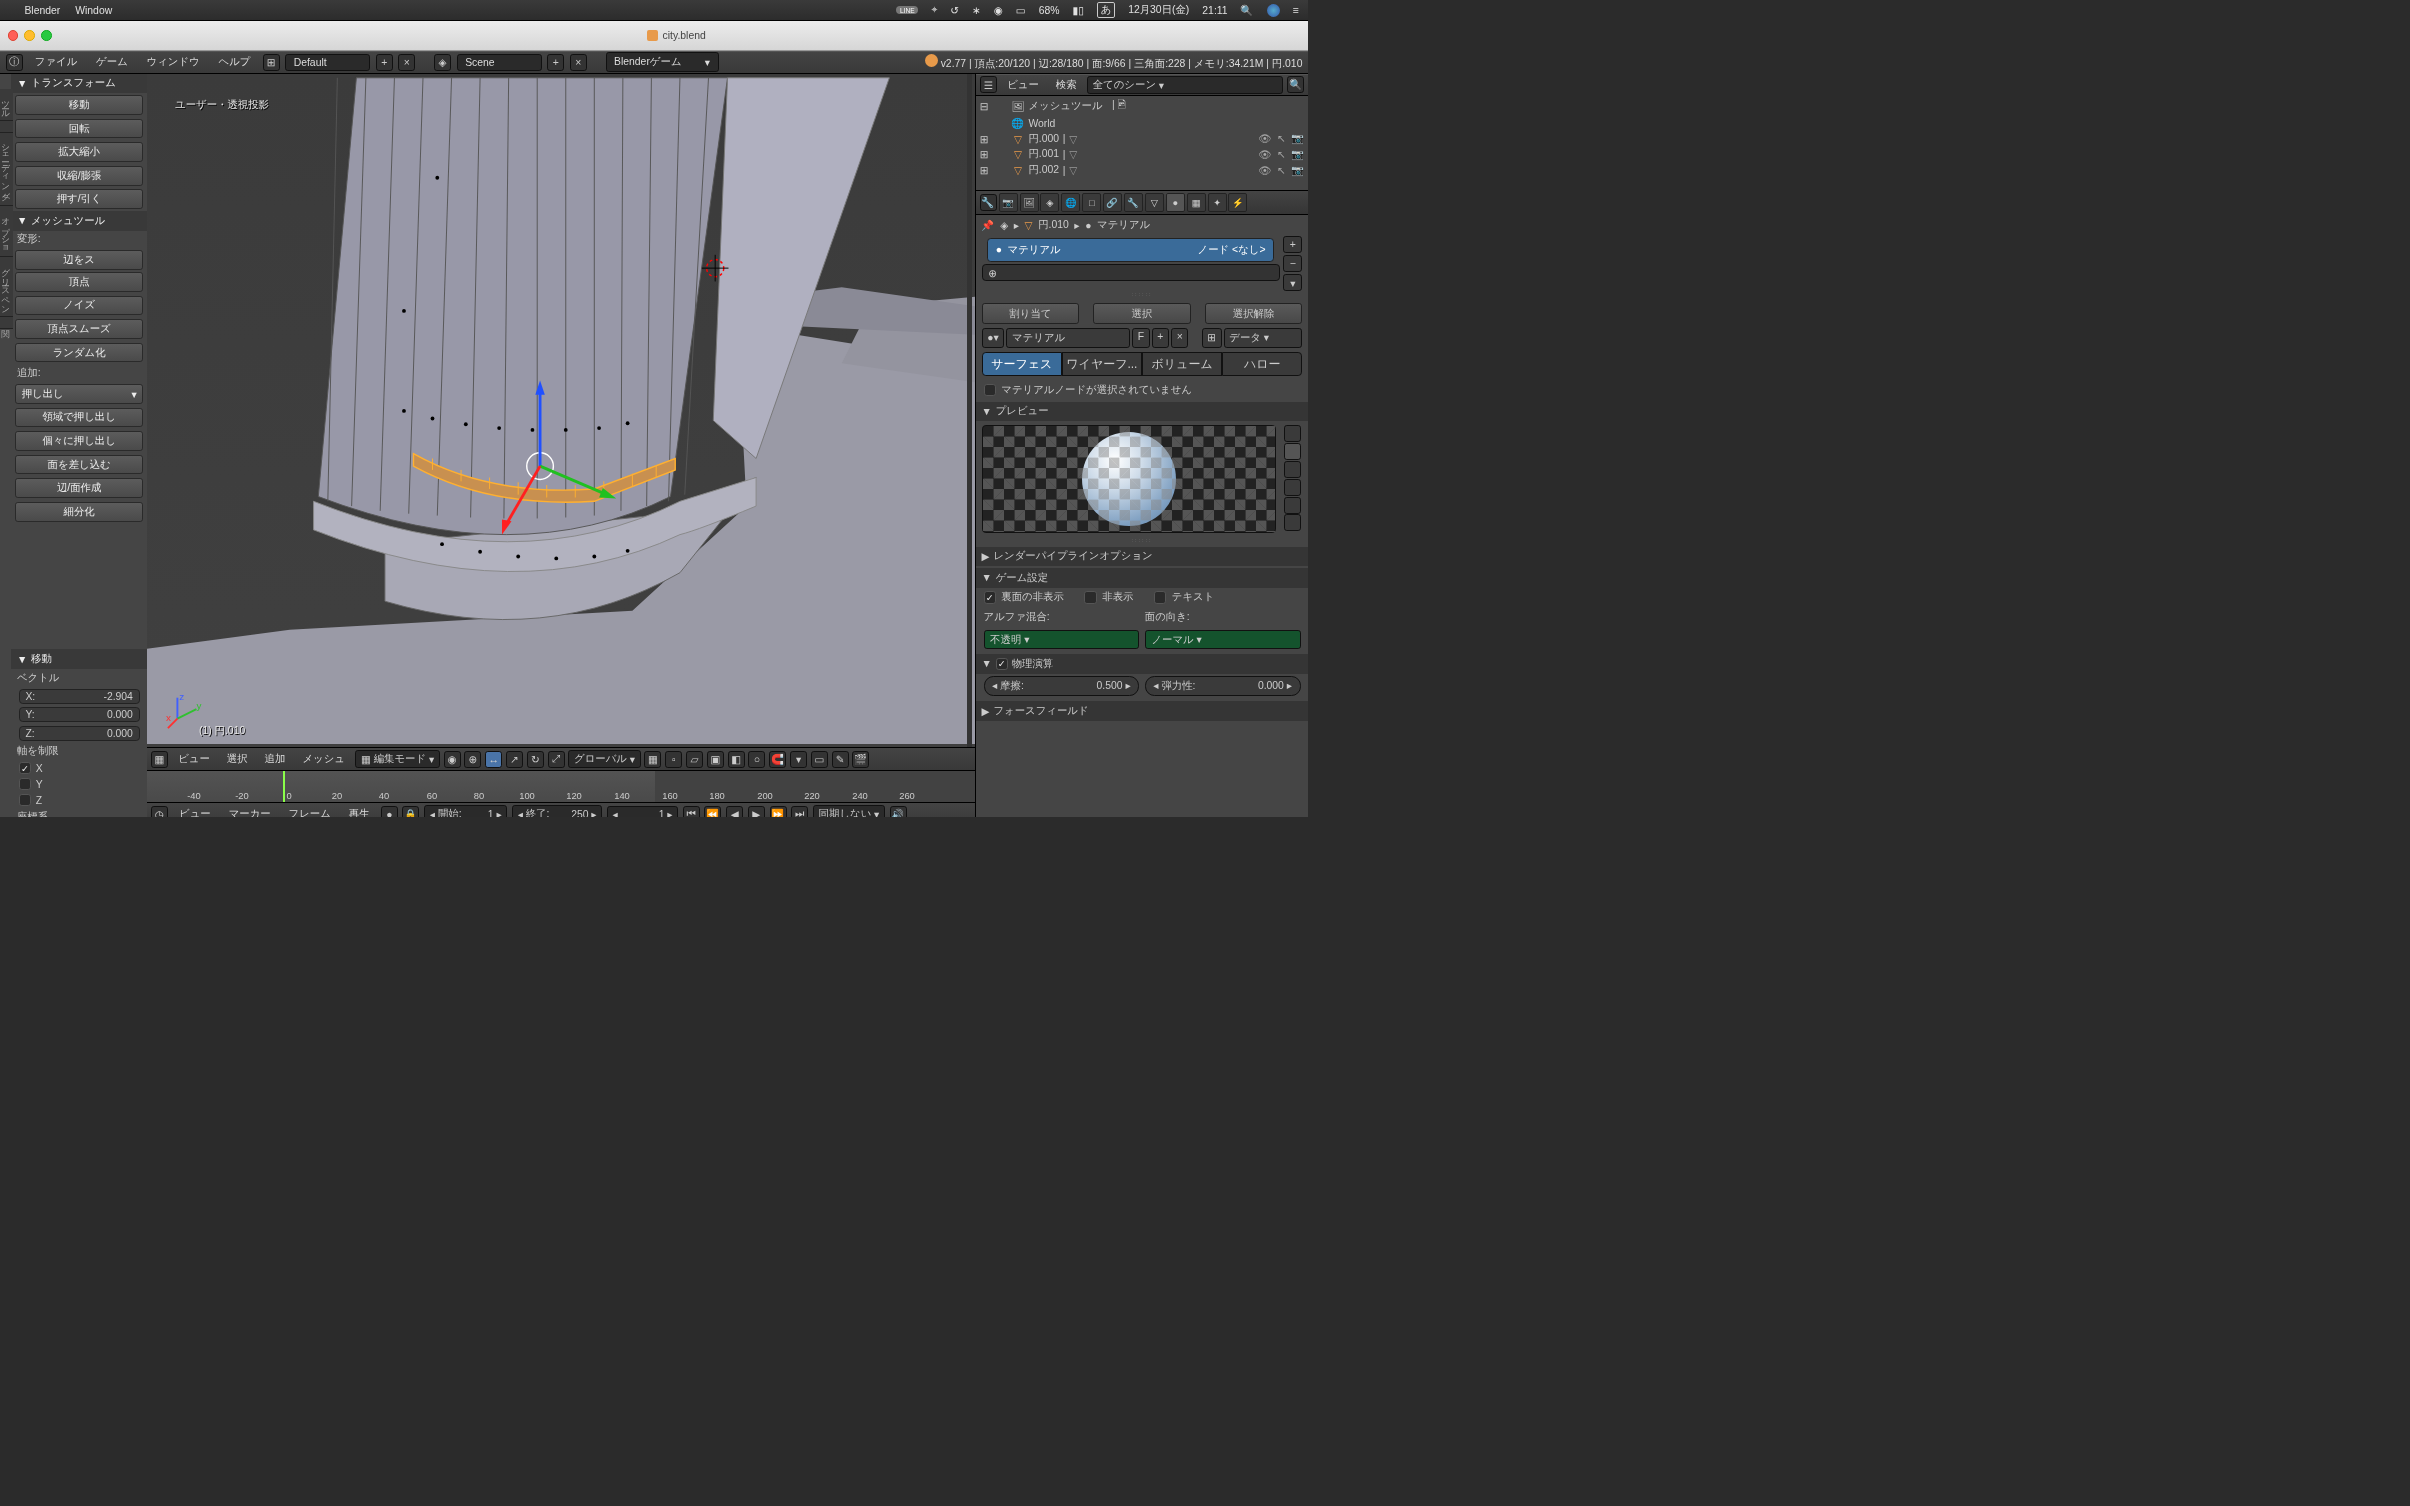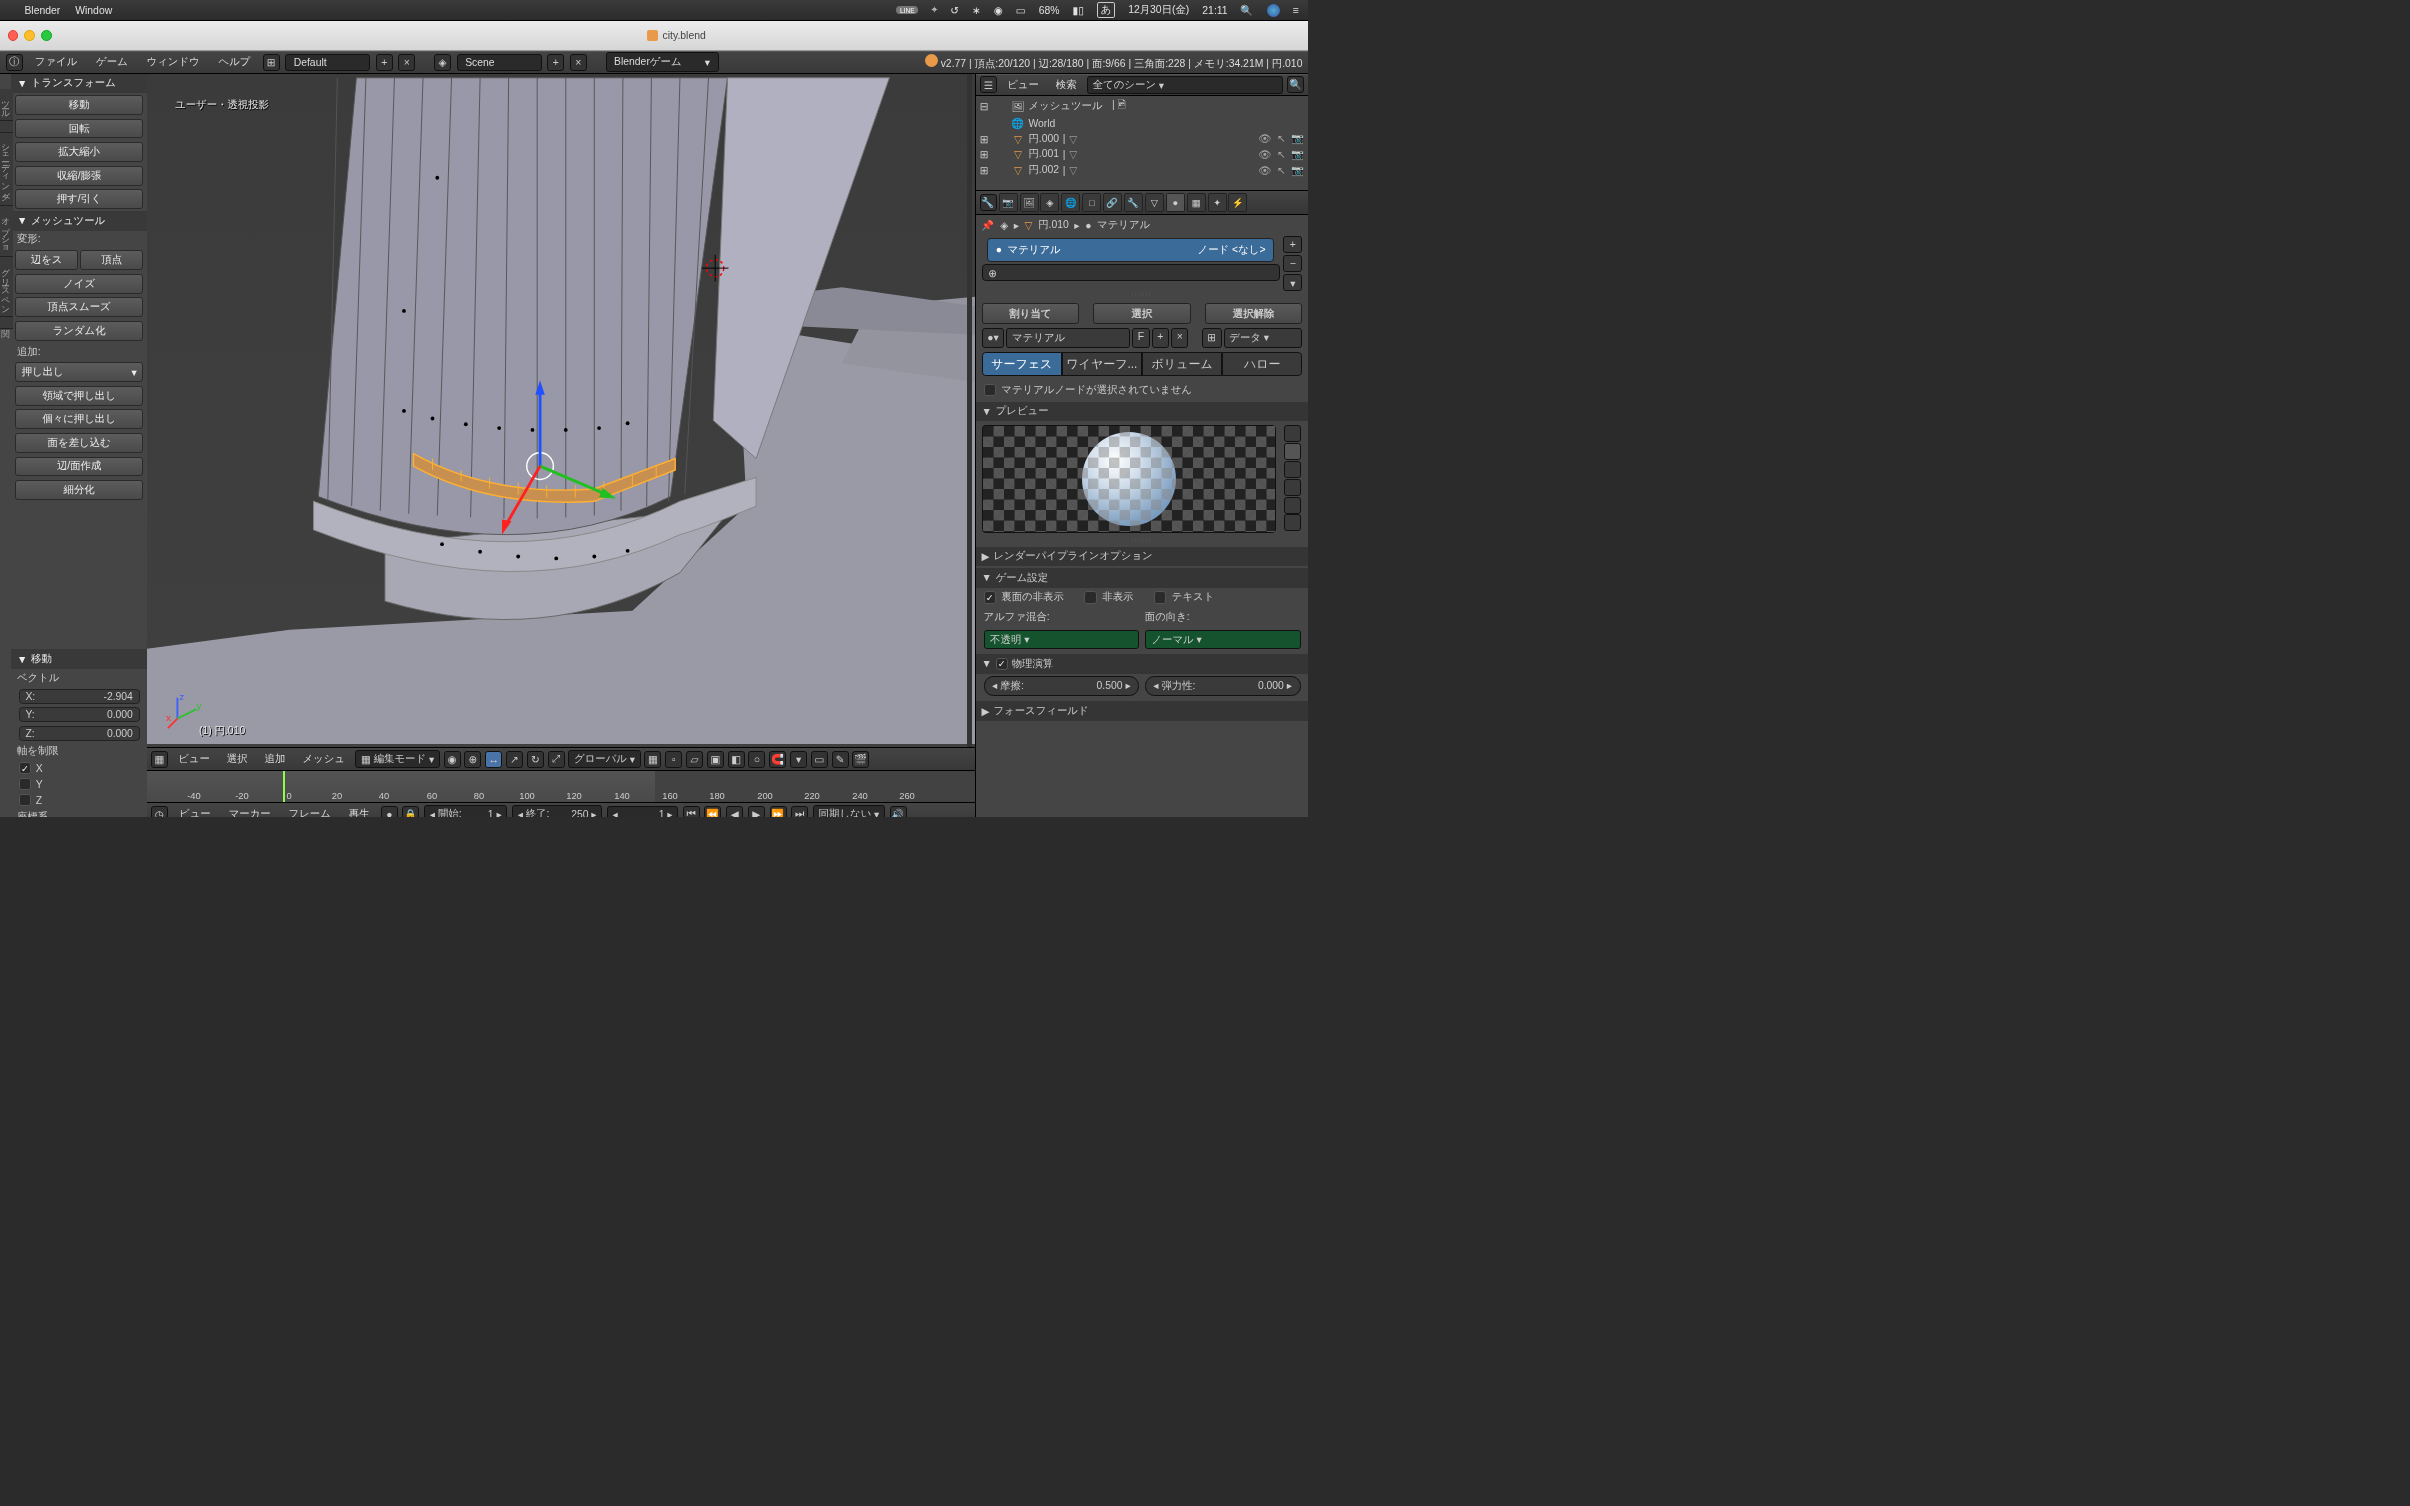--- a/index.html
+++ b/index.html
@@ -28,21 +28,21 @@
 .hdr-stats { margin-left: auto; color: #ddd; white-space: nowrap; font-size: 10.4px; }
 .blender-logo { width: 13px; height: 13px; background: #e89a4a; border-radius: 50%; display: inline-block; }
 
 
 .main { display: flex; height: calc(100% - 21px - 21px - 22.6px); }
 
 
 .left-panel { width: 147px; background: #454545; display: flex; flex-direction: column; }
 .tool-section-header { background: #393939; padding: 2.8px 5.6px; color: #eee; display: flex; align-items: center; gap: 3.8px; }
 .tool-btn { background: linear-gradient(#5c5c5c, #4a4a4a); color: #eee; border: 0.9px solid #2a2a2a; border-radius: 2.8px; padding: 1.9px 5.6px; margin: 1.9px 3.8px; text-align: center; cursor: pointer; font-size: 10.4px; }
-.tool-row { display: flex; gap: 1.9px; margin: 1.9px 3.8px; }
+.tool-row { display: flex; gap: 1.9px; margin: 1.9px 3.8px; flex-direction: column; }
 .tool-row .tool-btn { flex: 1; margin: 0; }
 .tool-label { color: #ccc; padding: 1.9px 5.6px; font-size: 10.4px; }
 .tool-btn.dropdown { display: flex; justify-content: space-between; align-items: center; }
 .vert-tabs { position: absolute; left: 0; top: 64px; width: 13px; display: flex; flex-direction: column; }
 .vert-tab { writing-mode: vertical-rl; padding: 5.6px 0.9px; background: #3a3a3a; color: #aaa; font-size: 8.5px; text-align: center; border-bottom: 0.9px solid #222; }
 .num-field { display: flex; background: #3a3a3a; border: 0.9px solid #222; border-radius: 3.8px; margin: 1.9px 7.5px; padding: 0.9px 5.6px; justify-content: space-between; }
 .checkbox-row { display: flex; align-items: center; gap: 4.7px; padding: 1.9px 7.5px; }
 .checkbox { width: 12.2px; height: 12.2px; background: #2a2a2a; border: 0.9px solid #555; border-radius: 2.8px; display: inline-flex; align-items: center; justify-content: center; color: #eee; font-size: 9.4px; }
 .checkbox.checked::after { content: "✓"; }
 
@@ -76,21 +76,21 @@
 .outliner-row .tree-indent { width: 28px; }
 .mesh-icon { width: 13px; height: 13px; display: inline-flex; align-items: center; justify-content: center; }
 .eye-icons { margin-left: auto; display: flex; gap: 5.6px; color: #aaa; }
 
 .props-hdr { height: 24.5px; background: linear-gradient(#444, #353535); display: flex; align-items: center; padding: 1.9px 3.8px; gap: 1.9px; border-top: 0.9px solid #000; border-bottom: 0.9px solid #000; }
 .prop-tab { width: 19px; height: 19px; background: #3a3a3a; border: 0.9px solid #222; border-radius: 1.9px; display: inline-flex; align-items: center; justify-content: center; font-size: 9.4px; }
 .prop-tab.active { background: #555; }
 
 .breadcrumb { padding: 3.8px 5.6px; display: flex; align-items: center; gap: 5.6px; }
 .mat-slot { margin: 1.9px 5.6px; background: #3a6b99; border: 0.9px solid #222; border-radius: 3.8px; padding: 3.8px 7.5px; display: flex; align-items: center; gap: 5.6px; color: #fff; }
-.mat-controls { display: flex; gap: 14px; margin: 3.8px 5.6px; font-weight: bold; }
+.mat-controls { display: flex; gap: 14px; margin: 3.8px 5.6px; }
 .mat-ctrl-btn { flex: 1; background: linear-gradient(#5a5a5a,#484848); border: 0.9px solid #222; border-radius: 2.8px; padding: 2.8px; text-align: center; }
 .mat-name-row { display: flex; gap: 1.9px; margin: 1.9px 5.6px; }
 .mat-name-row > * { background: #3a3a3a; border: 0.9px solid #111; border-radius: 2.8px; padding: 1.9px 4.7px; }
 .mat-typetabs { display: flex; gap: 0; margin: 3.8px 5.6px; }
 .mat-typetab { flex: 1; background: #3a3a3a; border: 0.9px solid #111; padding: 2.8px; text-align: center; font-size: 12px; }
 .mat-typetab.active { background: #3a6b99; color: #fff; }
 .mat-typetab:first-child { border-radius: 3.8px 0 0 3.8px; }
 .mat-typetab:last-child { border-radius: 0 3.8px 3.8px 0; }
 .panel-header { background: #353535; padding: 2.8px 5.6px; display: flex; align-items: center; gap: 3.8px; margin-top: 1.9px; }
 .preview-box { margin: 3.8px 5.6px; height: 108px; background: #222; border: 0.9px solid #111; border-radius: 3.8px; display: flex; align-items: center; justify-content: center; position: relative; }

